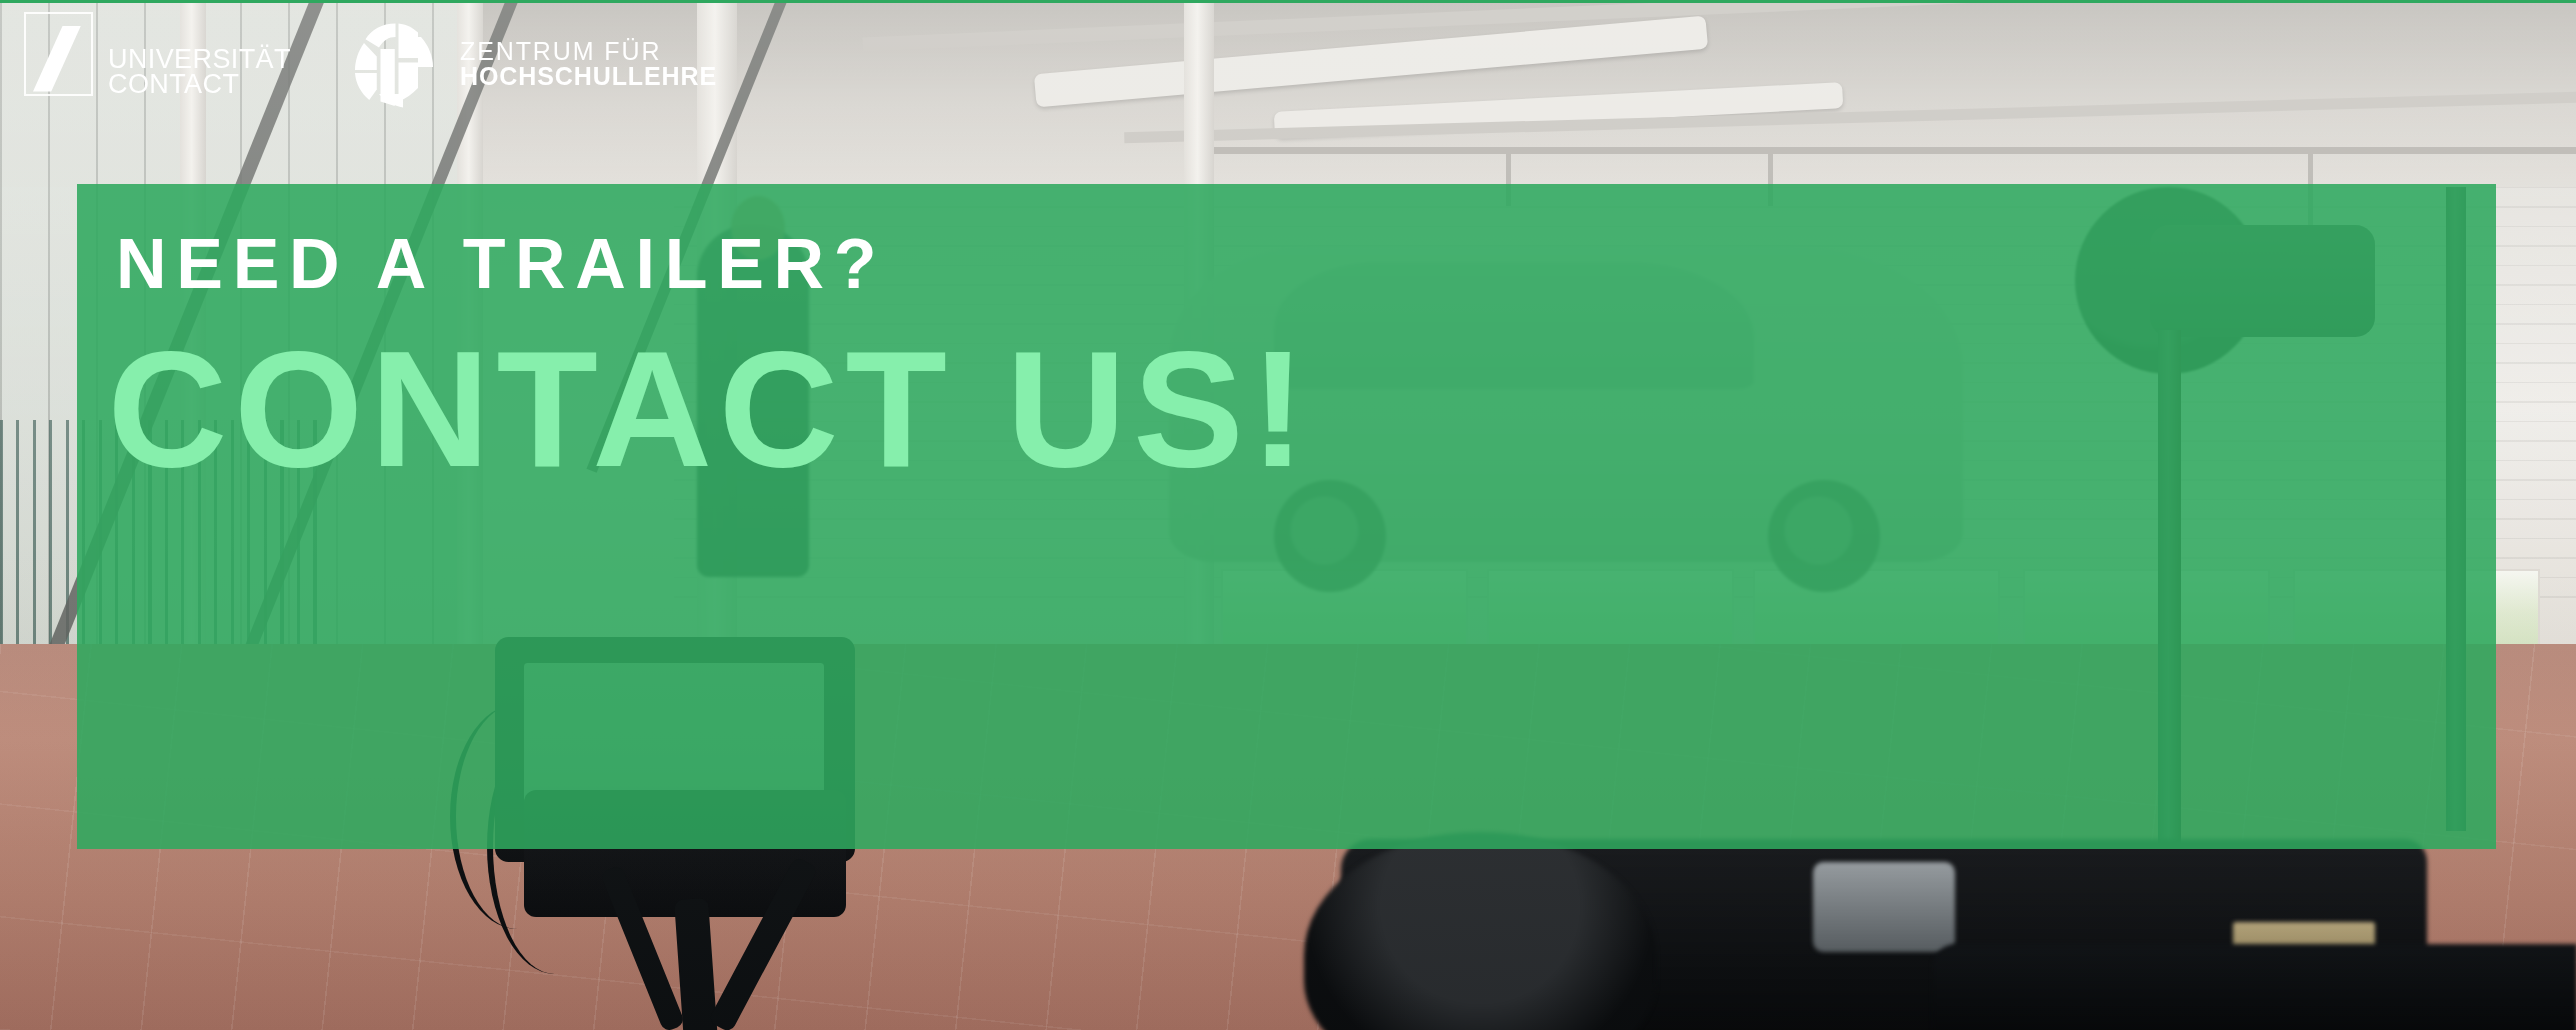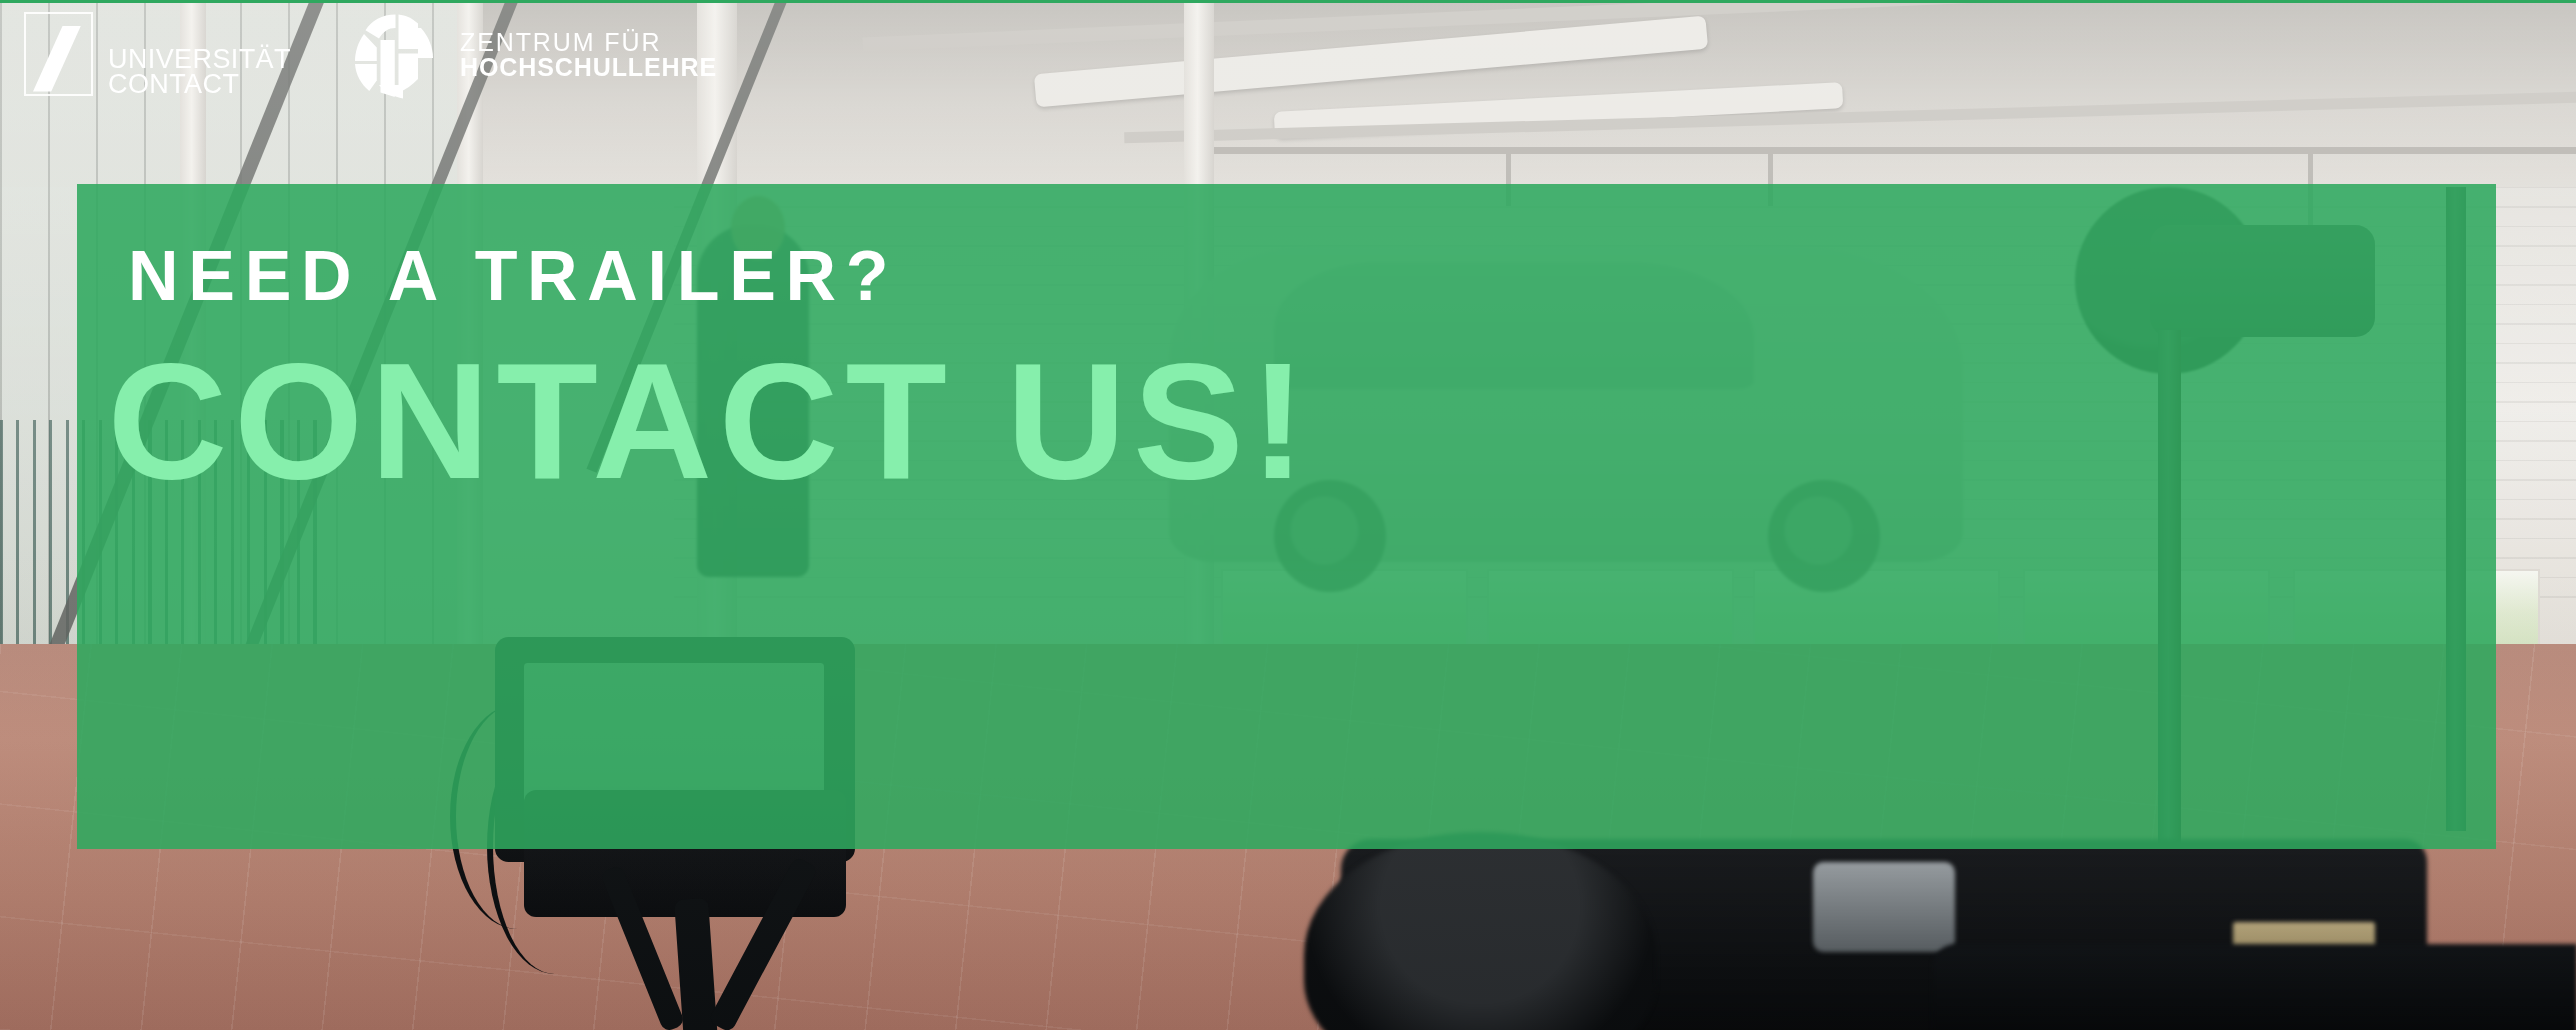--- a/index.html
+++ b/index.html
@@ -179,31 +179,31 @@
   .ubt-mark{position:relative;width:69px;height:84px;margin-bottom:1.5px;}
   .ubt-mark .frame{position:absolute;inset:0;border:2.2px solid rgba(255,255,255,.9);}
   .ubt-mark .slash{
     position:absolute;left:9px;top:13.5px;width:48px;height:66px;background:#fff;
     clip-path:polygon(62% 0,100% 0,38% 100%,0 100%);
   }
   .ubt-words{color:#fff;line-height:.94;letter-spacing:0.4px;}
   .ubt-words .l1{font-size:27px;font-weight:400;}
   .ubt-words .l2{font-size:27px;font-weight:400;}
 
-  .zhl-logo{position:absolute;left:352px;top:10px;display:flex;align-items:center;gap:18px;}
+  .zhl-logo{position:absolute;left:352px;top:19px;display:flex;align-items:center;gap:18px;}
   .zhl-mark{position:relative;width:90px;height:90px;}
   .zhl-words{line-height:1.0;color:#fff;}
   .zhl-words .z1{font-size:25px;font-weight:300;letter-spacing:1.9px;display:block;}
   .zhl-words .z2{font-size:25px;font-weight:700;letter-spacing:0.9px;display:block;}
 
   
   #headline-wrap{position:absolute;left:112px;top:225px;}
   #kicker{
     color:#fff;font-weight:700;font-size:70px;letter-spacing:9.7px;line-height:1;
-    font-stretch:condensed;white-space:nowrap;margin:16px;
+    font-stretch:condensed;white-space:nowrap;margin:4px;
   }
   #headline{
     color:#86efac;font-weight:700;font-size:166px;letter-spacing:6.7px;line-height:.96;
     font-stretch:condensed;white-space:nowrap;margin:30px 0 0 -4.5px;
   }
   #subtext{
     position:absolute;left:1158px;top:622px;width:1289px;
     color:#fff;font-weight:700;font-size:46px;line-height:1.34;letter-spacing:1.8px;
     font-stretch:condensed;margin:0;
   }

